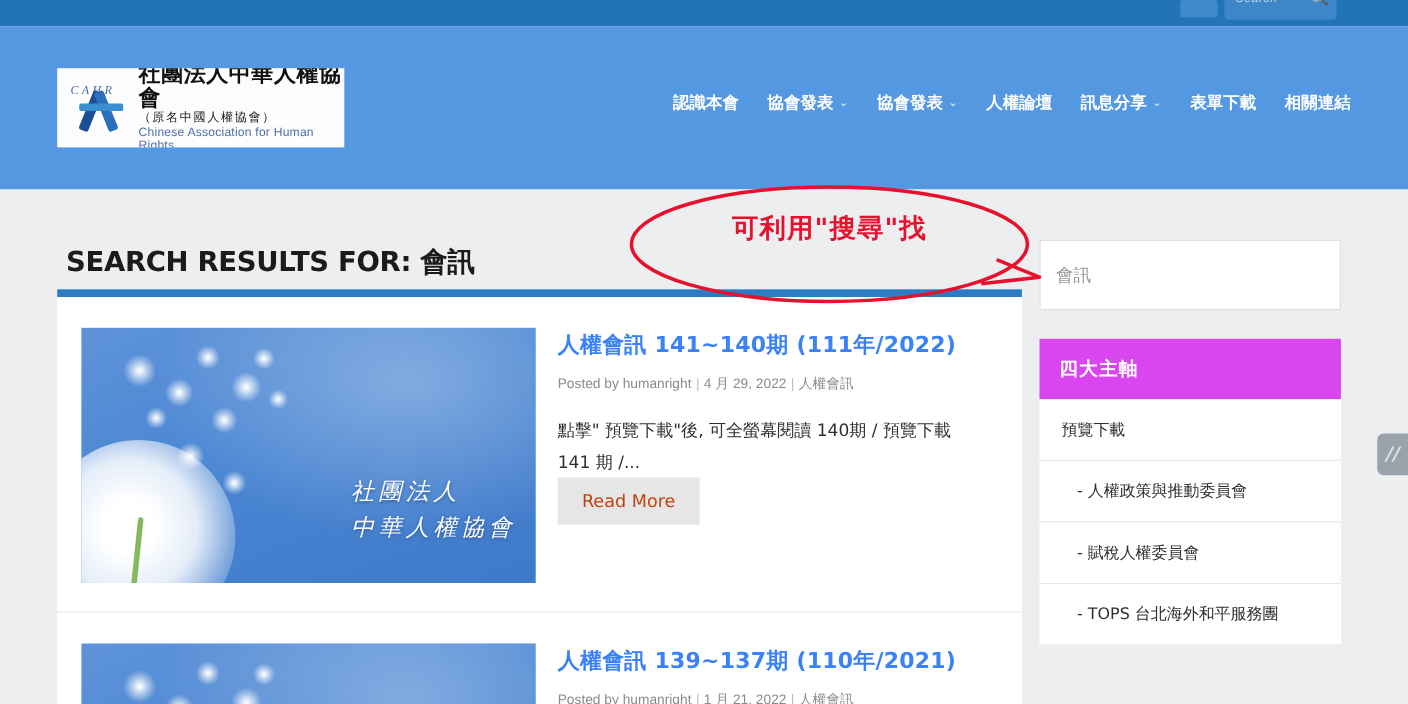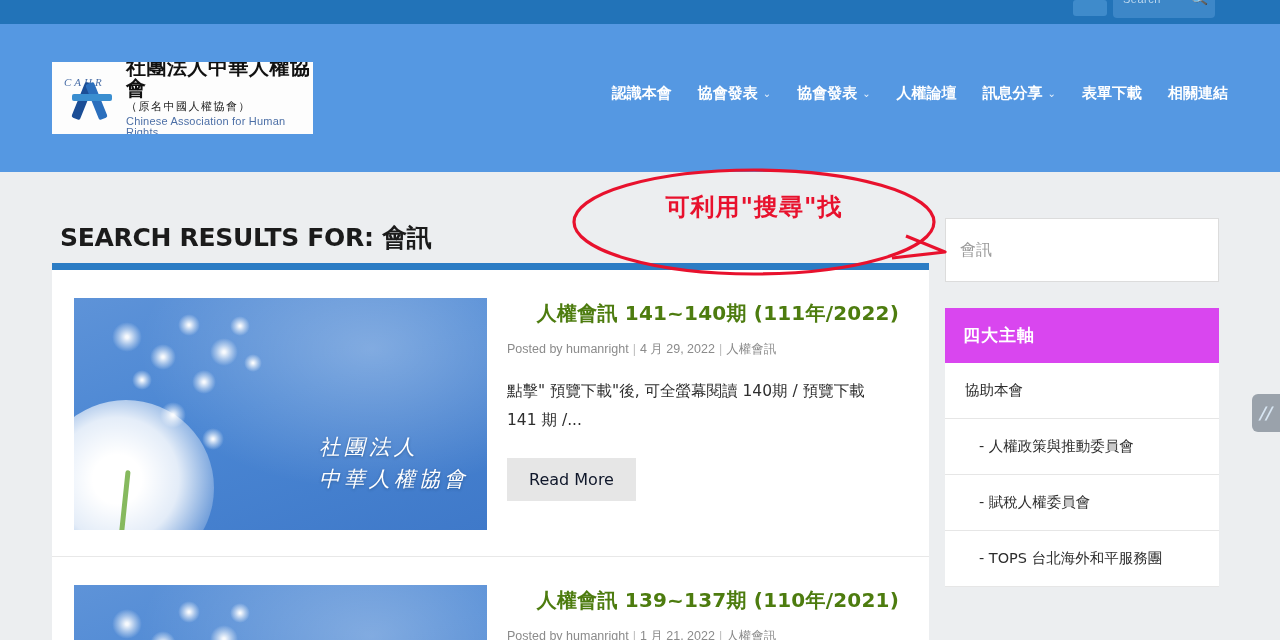--- a/index.html
+++ b/index.html
@@ -146,37 +146,37 @@
     text-align: left; color: #ffffff;
     font-family: "DejaVu Serif", serif;
     font-size: 21px; line-height: 1.55; letter-spacing: 4px;
     text-shadow: 0 1px 3px rgba(20,50,90,.45);
     font-style: italic;
     margin-top: 15px;
   }
 
   .art-body { flex: 1; padding-left: 20px; padding-top: 2px; }
   .art-title {
-    font-size: 20px; font-weight: bold; color: #4d7c0f;
-    font-family: "DejaVu Sans", sans-serif;
-    letter-spacing: .2px; cursor: pointer; line-height: 1.3; text-align: right;
+    font-size: 20px; font-weight: bold; color: #3b82f6;
+    font-family: "DejaVu Sans", sans-serif;
+    letter-spacing: .2px; cursor: pointer; line-height: 1.3;
   }
   .art-meta {
     margin-top: 15px; font-size: 12.5px; color: #8b8b8b;
     font-family: "Liberation Sans", sans-serif;
   }
   .art-meta .sep { padding: 0 4px; color: #bdbdbd; }
   .art-excerpt {
     margin-top: 19px; font-size: 15.5px; color: #2e2e2e;
     line-height: 1.85; max-width: 400px;
     font-family: "DejaVu Sans", sans-serif;
   }
   .read-more {
-    margin-top: 24px; display: inline-block;
-    background: #e6e6e6; color: #0f172a;
+    display: inline-block;
+    background: #e6e6e6; color: #c2410c;
     font-size: 16px; padding: 12px 22px; border: none; cursor: pointer;
     font-family: "DejaVu Sans", sans-serif;
   }
 
   
   .sidebar { position: absolute; left: 945px; top: 218px; width: 274px; }
   .search-box {
     width: 274px; height: 64px; background: #ffffff;
     border: 1px solid #dcdcdc;
     display: flex; align-items: center; padding-left: 14px;
@@ -341,21 +341,21 @@
   </div>
 
   <aside class="sidebar">
     <div class="search-box">
       <span class="sv">會訊</span>
     </div>
 
     <div class="widget">
       <div class="widget-head">四大主軸</div>
       <div class="widget-list">
-        <div class="widget-item">協助本會</div>
+        <div class="widget-item">預覽下載</div>
         <div class="widget-item sub">- 人權政策與推動委員會</div>
         <div class="widget-item sub">- 賦稅人權委員會</div>
         <div class="widget-item sub">- TOPS 台北海外和平服務團</div>
       </div>
     </div>
   </aside>
 
   <div class="callout">
     <svg width="390" height="120" viewBox="0 0 390 120">
       <ellipse cx="192" cy="56" rx="180" ry="52" fill="none" stroke="#e8112d" stroke-width="3.2"></ellipse>

